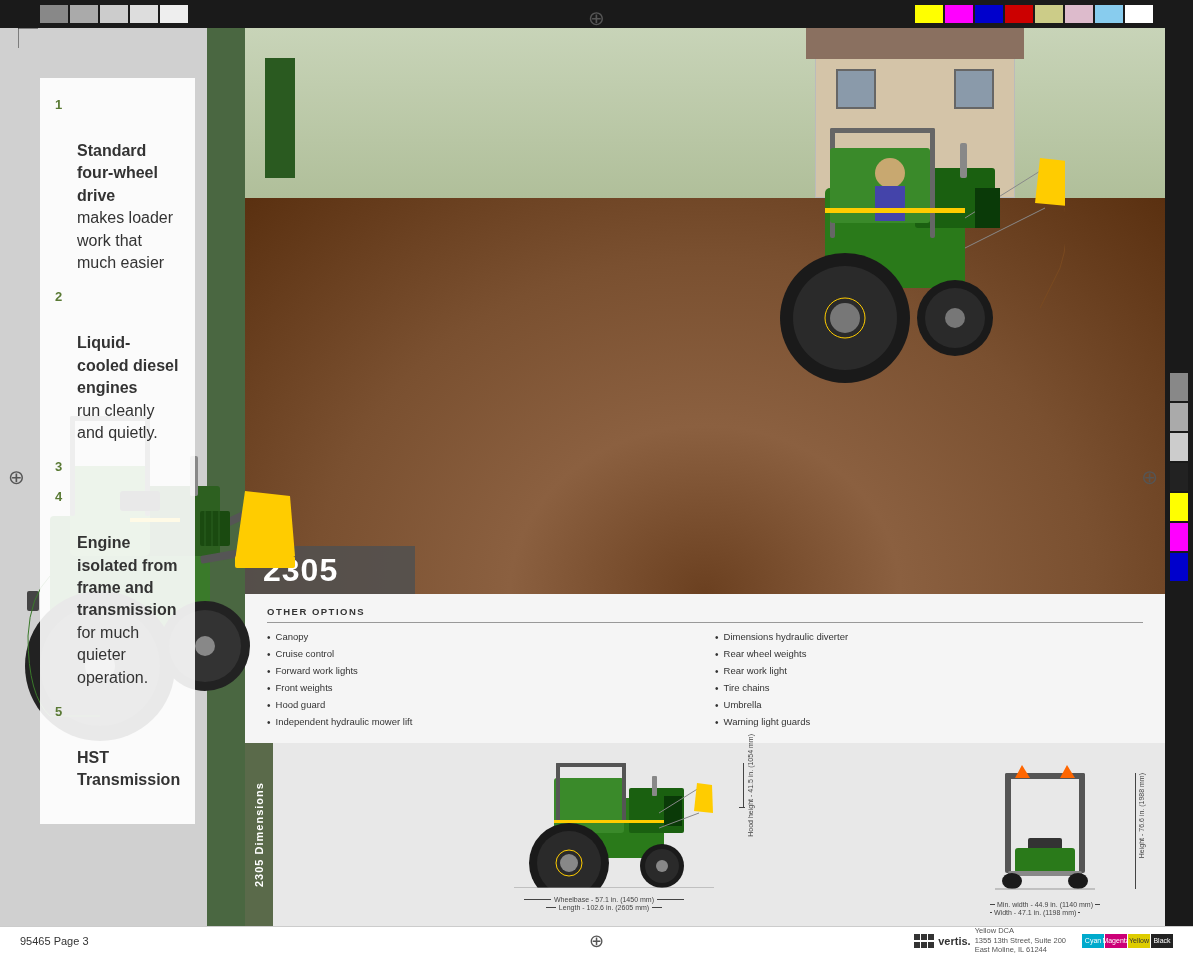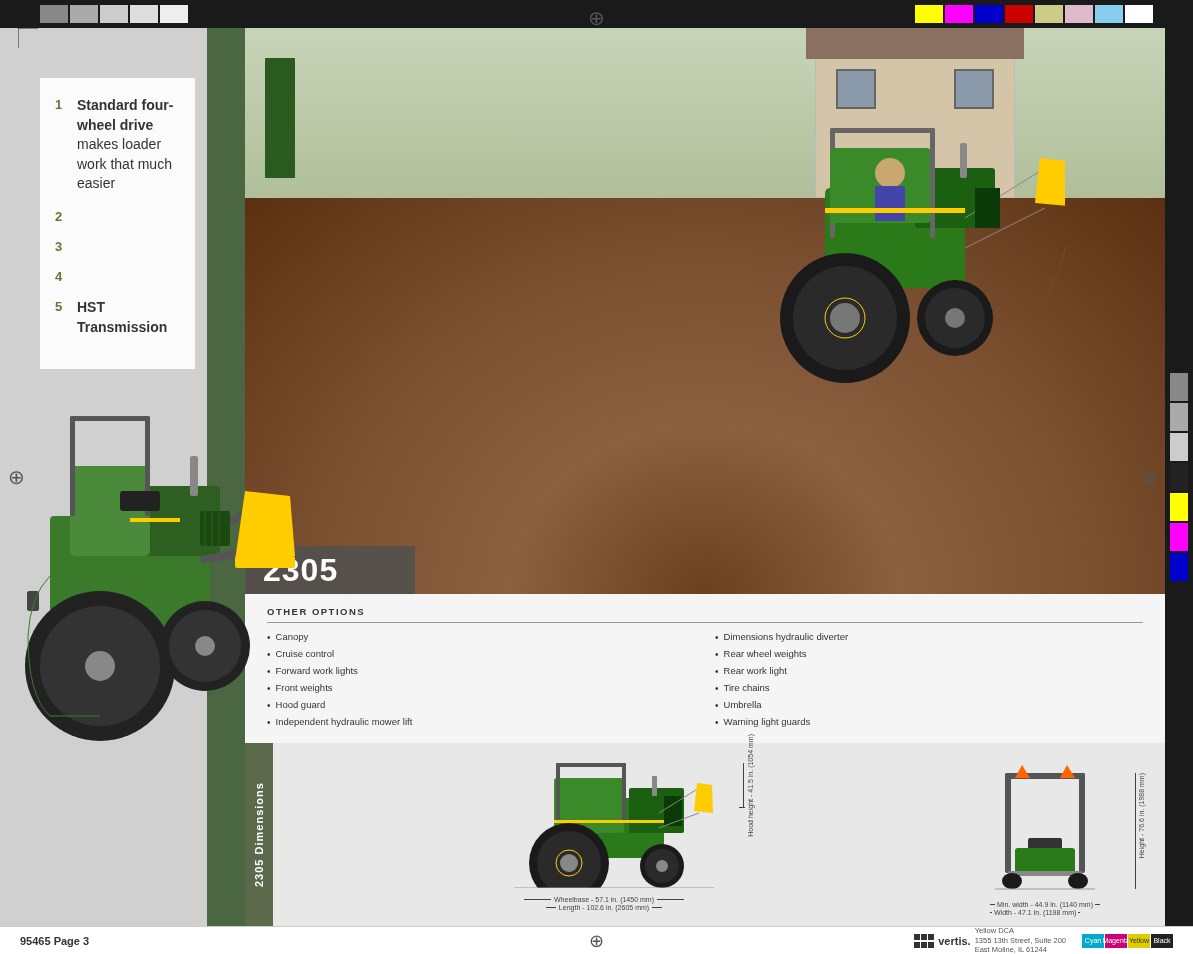--- a/index.html
+++ b/index.html
@@ -75,21 +75,21 @@
       border-top: 1px solid #ccc;
       display: flex;
       align-items: center;
       padding: 0 20px;
       z-index: 100;
     }
 
     .bottom-page-num {
       font-size: 11px;
       color: #333;
-      font-weight: bold;
+      font-weight: normal;
     }
 
     .bottom-center {
       position: absolute;
       left: 50%;
       transform: translateX(-50%);
       font-size: 18px;
       color: #555;
     }
 
@@ -190,23 +190,24 @@
 
     .feature-num {
       font-size: 13px;
       color: #5a7a35;
       font-weight: bold;
       min-width: 14px;
       margin-top: 1px;
     }
 
     .feature-text {
-      font-size: 14px;
+      font-size: 16px;
       color: #333;
       line-height: 1.4;
+      margin-top: 44px;
     }
 
     .feature-title {
       font-weight: bold;
     }
 
     
     .right-panel {
       flex: 1;
       display: flex;
@@ -385,26 +386,34 @@
     <div class="features-box">
       <div class="feature-item">
         <span class="feature-num">1</span>
         <div class="feature-text">
           <span class="feature-title">Standard four-wheel drive</span><br>
           <span>makes loader work that much easier</span>
         </div>
       </div>
       <div class="feature-item">
         <span class="feature-num">2</span>
+        <div class="feature-text">
+          <span class="feature-title">Liquid-cooled diesel engines</span><br>
+          <span>run cleanly and quietly.</span>
+        </div>
       </div>
       <div class="feature-item">
         <span class="feature-num">3</span>
       </div>
       <div class="feature-item">
         <span class="feature-num">4</span>
+        <div class="feature-text">
+          <span class="feature-title">Engine isolated from frame and transmission</span><br>
+          <span>for much quieter operation.</span>
+        </div>
       </div>
       <div class="feature-item">
         <span class="feature-num">5</span>
         <div class="feature-text">
           <span class="feature-title">HST Transmission</span><br>
         </div>
       </div>
     </div>
 
     <div style="position:absolute;bottom:30px;left:-30px;width:340px;height:560px;z-index:5;">

